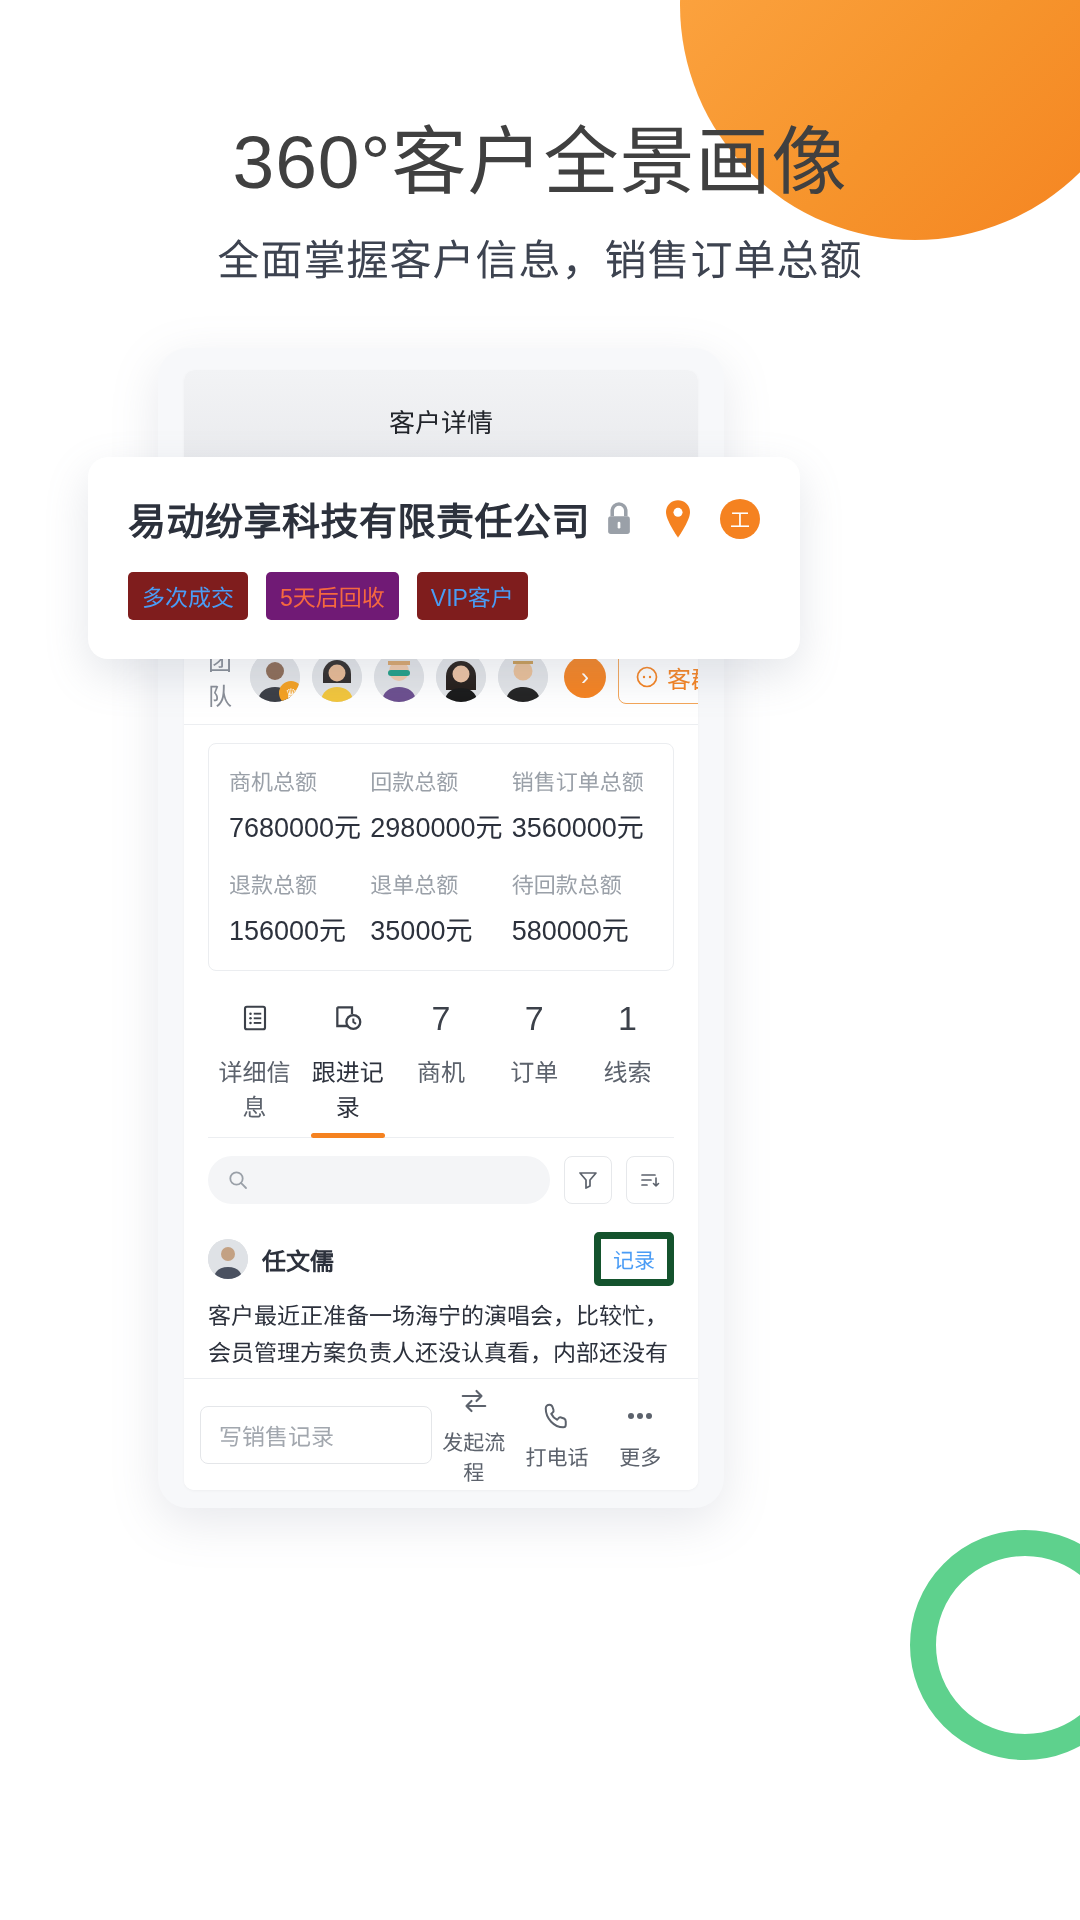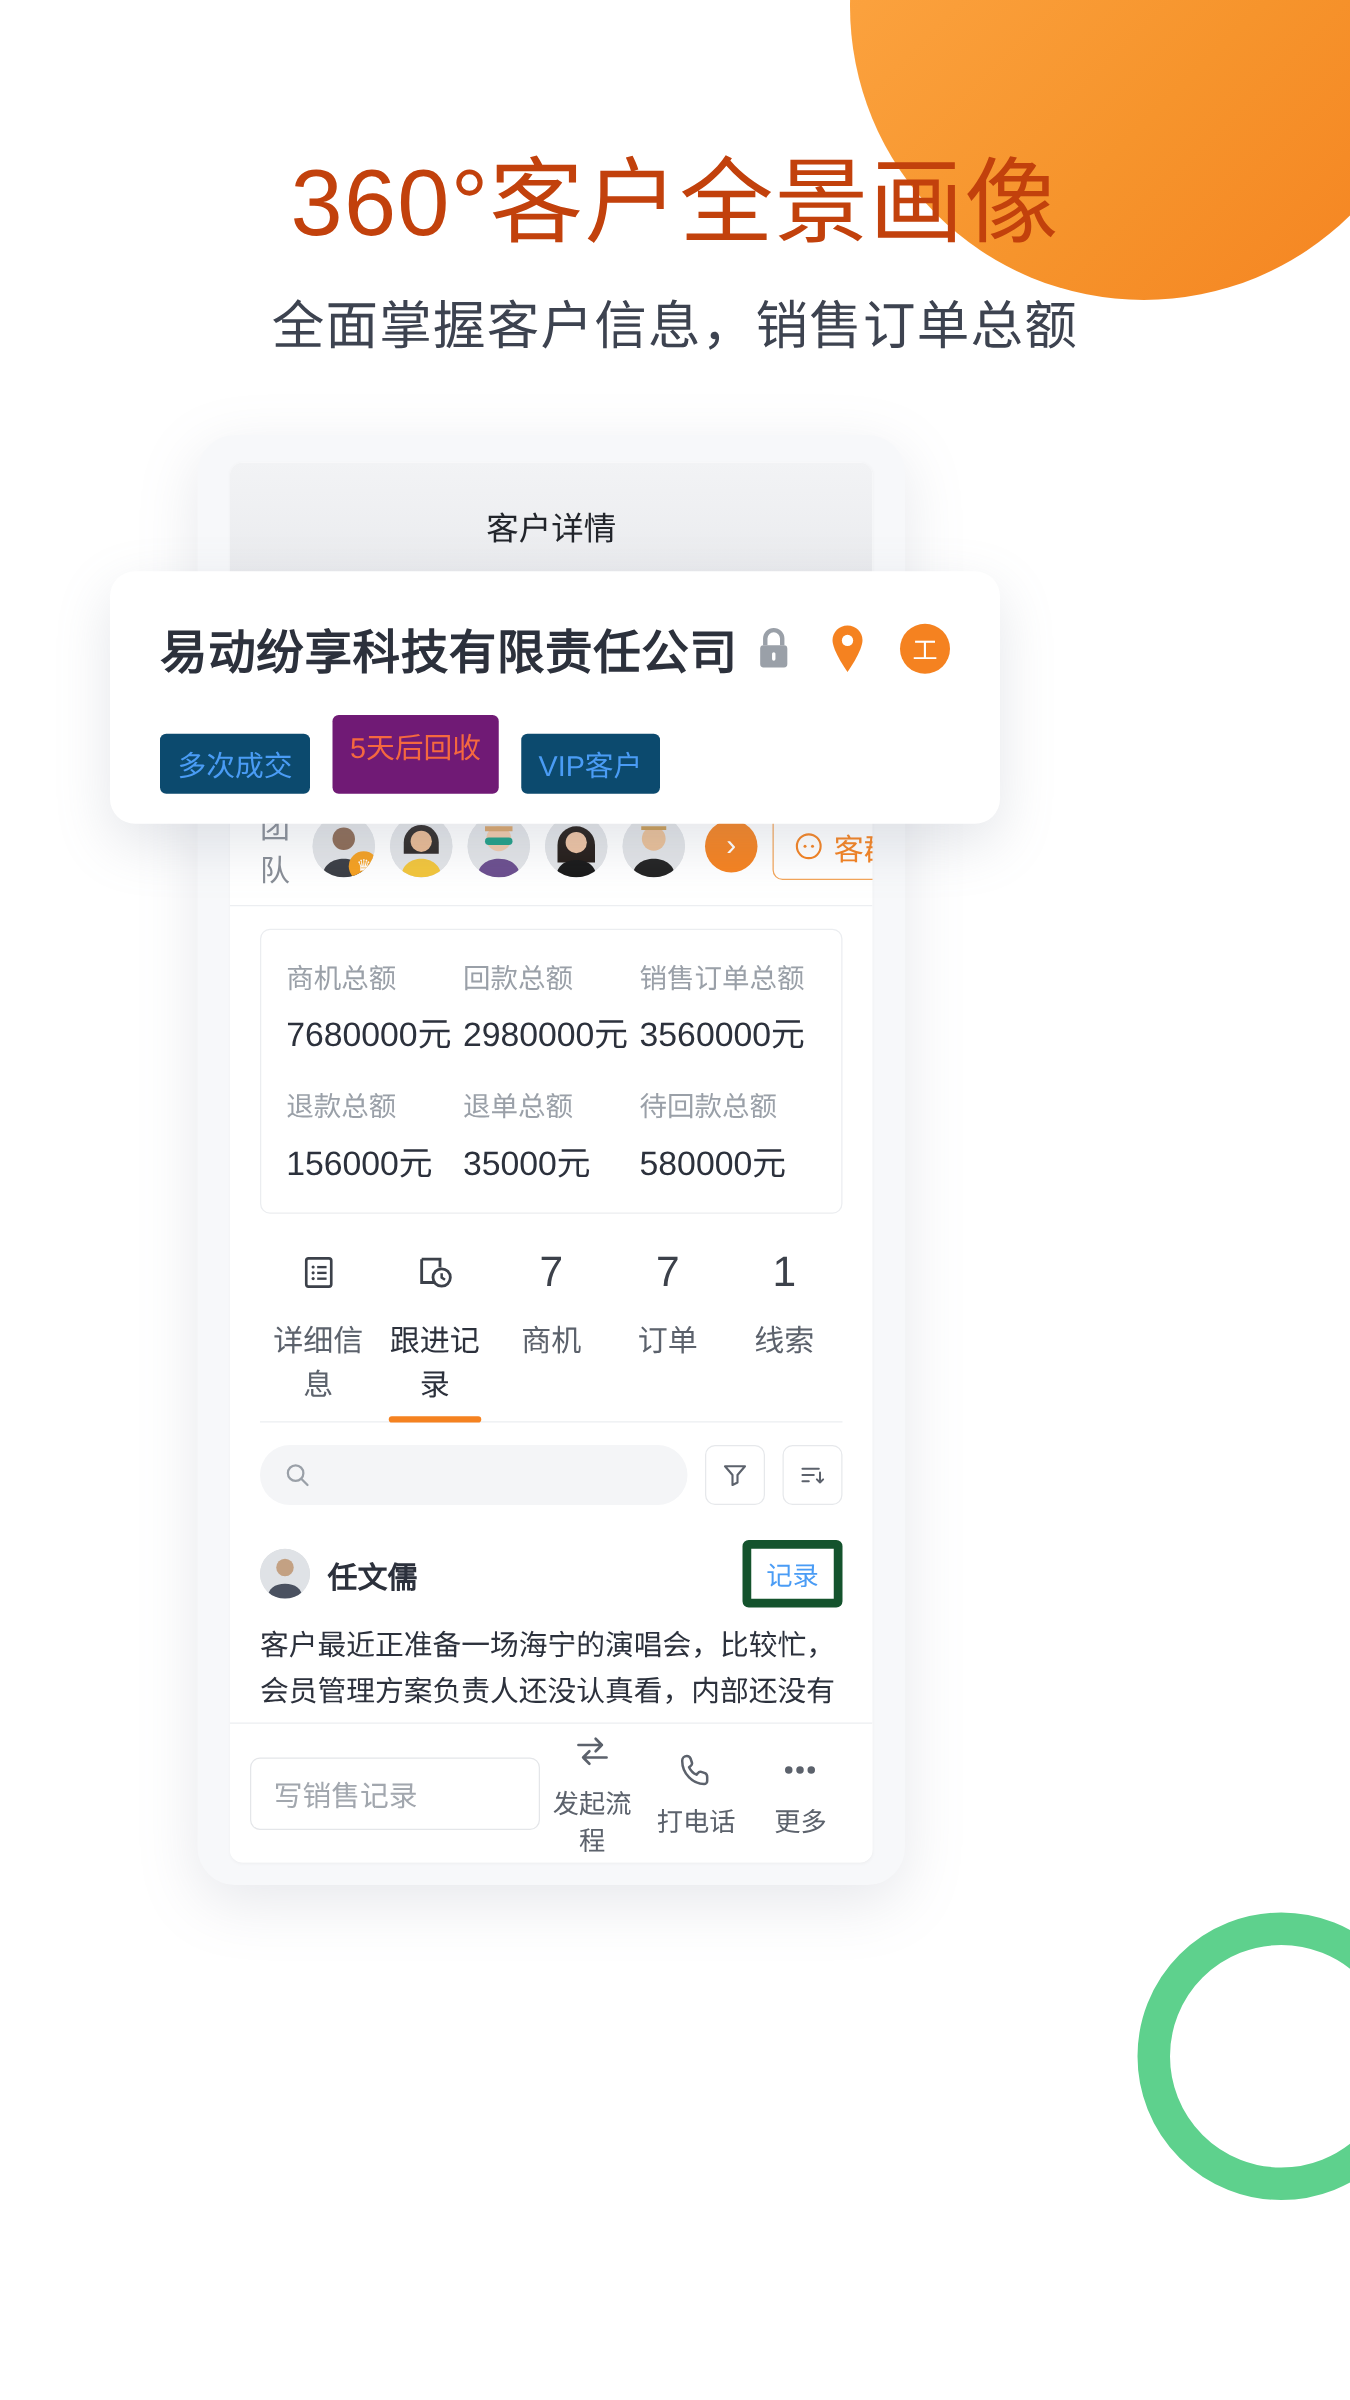--- a/index.html
+++ b/index.html
@@ -20,21 +20,21 @@
   .blob-green{
     position:absolute; right:-60px; bottom:160px;
     width:230px; height:230px; border-radius:50%;
     border:26px solid #5ed18d;
     background:transparent;
   }
 
   
   .hero{ position:absolute; left:0; top:120px; width:1080px; text-align:center; z-index:4;}
   .hero h1{
-    font-size:75px; line-height:1.12; font-weight:400; color:#c2410c;
+    font-size:75px; line-height:1.12; font-weight:400; color:#404040;
     letter-spacing:1px;
   }
   .hero h2{
     margin-top:22px;
     font-size:42px; font-weight:400; color:#3d4350; letter-spacing:1px;
   }
 
   
   .phone{
     position:absolute; left:158px; top:348px;
@@ -77,21 +77,21 @@
   .icon-lock svg{ display:block; }
   .icon-pin  svg{ display:block; }
   .icon-badge{
     width:40px;height:40px;border-radius:50%;background:#f58220;
     color:#fff;font-size:20px;display:flex;align-items:center;justify-content:center;
   }
   .fc-tags{ display:flex; gap:18px; margin-top:26px; }
   .tag{
     font-size:23px; padding:7px 14px; border-radius:5px; white-space:nowrap;
   }
-  .tag.blue{ background:#0c4a6e; color:#4a9cf5;margin-top:15px; }
+  .tag.blue{ background:#7f1d1d; color:#4a9cf5; }
   .tag.red { background:#701a75; color:#f5683f; }
 
   
   .team{
     display:flex; align-items:center; gap:12px;
     padding:14px 24px 12px 24px;
     border-bottom:1px solid #eceef1;
     margin-top:158px;
   }
   .team-label{ font-size:24px; color:#888d96; margin-right:6px;}

